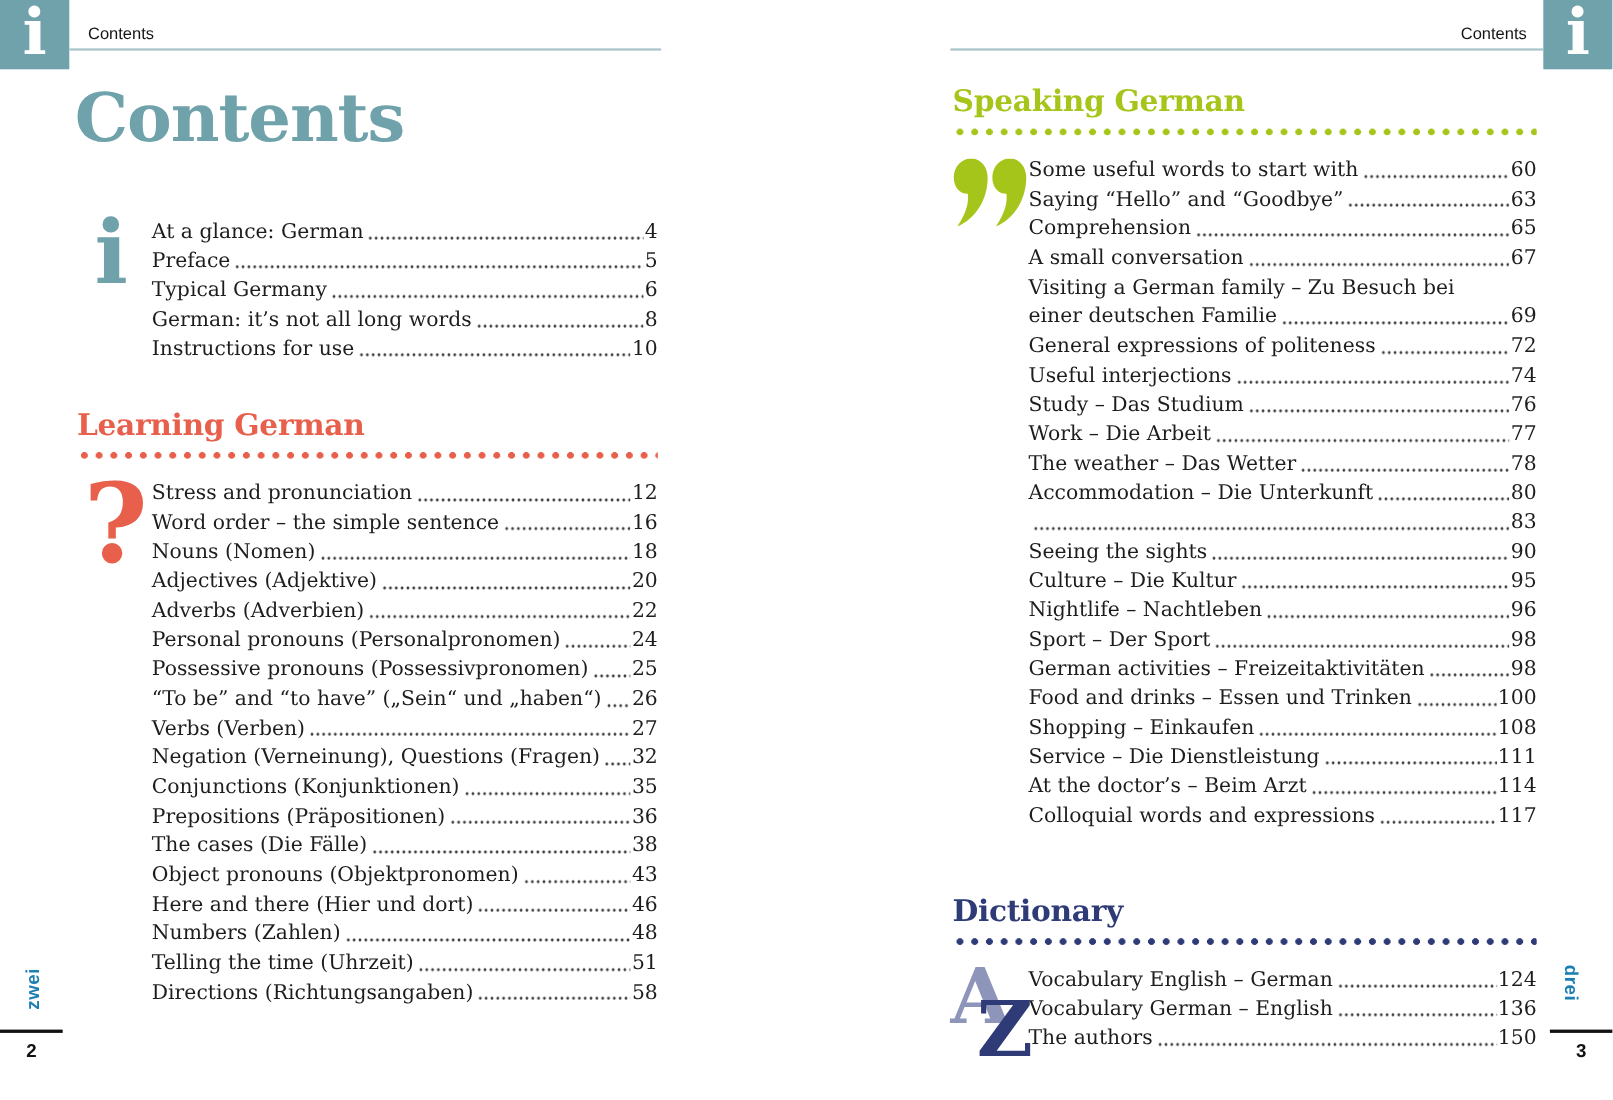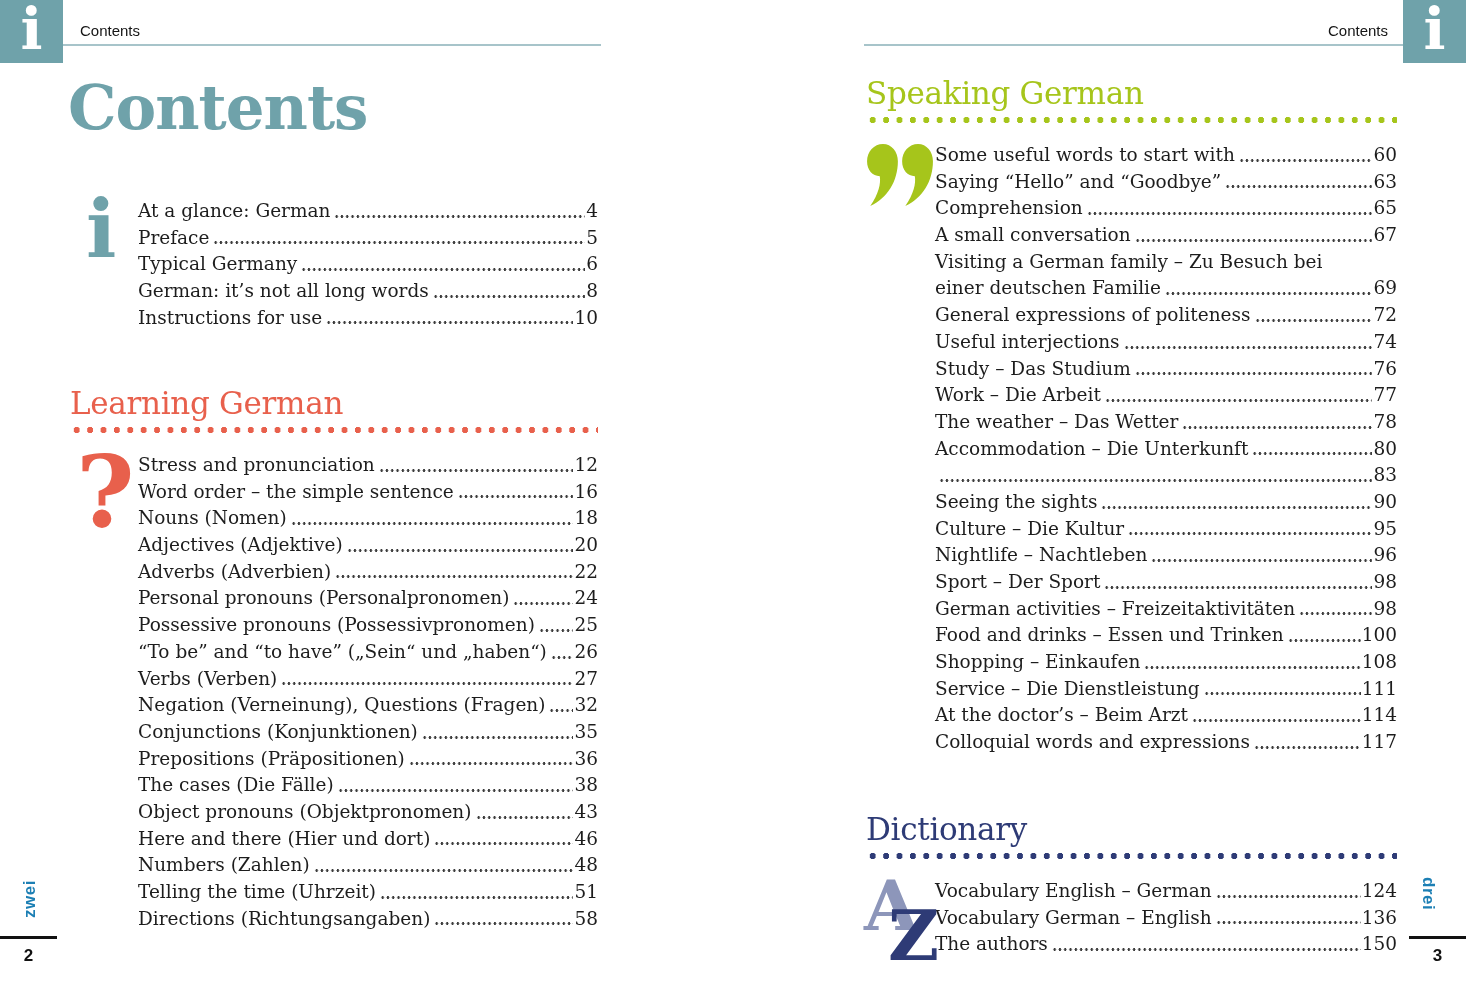--- a/index.html
+++ b/index.html
@@ -21,25 +21,25 @@
            font-size:15px;color:#151515;}
   #runhead-left{left:80px;} #runhead-right{right:78px;}
   .headrule{position:absolute;top:44px;height:2px;background:var(--rule);}
   #headrule-left{left:63px;width:538px;} #headrule-right{left:864px;width:539px;}
 
   #page-title{position:absolute;left:68px;top:72px;font-weight:bold;font-size:61px;
               letter-spacing:-1px;color:var(--teal);}
 
   .section{position:absolute;}
   #sec-intro{left:70px;top:198px;width:528px;}
-  #sec-learning{left:70px;top:384px;width:528px;}
+  #sec-learning{left:70px;top:368px;width:528px;}
   #sec-speaking{left:866px;top:74px;width:531px;}
   #sec-dictionary{left:866px;top:796px;width:531px;margin-top:14px;}
 
-  .sec-title{font-weight:normal;font-size:31px;letter-spacing:-0.3px;line-height:38px;
+  .sec-title{font-weight:bold;font-size:27px;letter-spacing:-0.3px;line-height:38px;
              color:var(--acc);}
   .dotline{height:8px;margin-top:3px;background-repeat:repeat-x;background-size:13.4px 8px;
            background-position:0 1px;}
   .sec-body{display:flex;margin-top:19px;justify-content:center;}
   #sec-intro .sec-body{margin-top:0;}
   .icon-col{flex:0 0 68px;}
   #sec-speaking .icon-col,#sec-dictionary .icon-col{flex:0 0 69px;}
   .entries{flex:1;min-width:0;}
 
   .row{display:flex;height:26.7px;}

